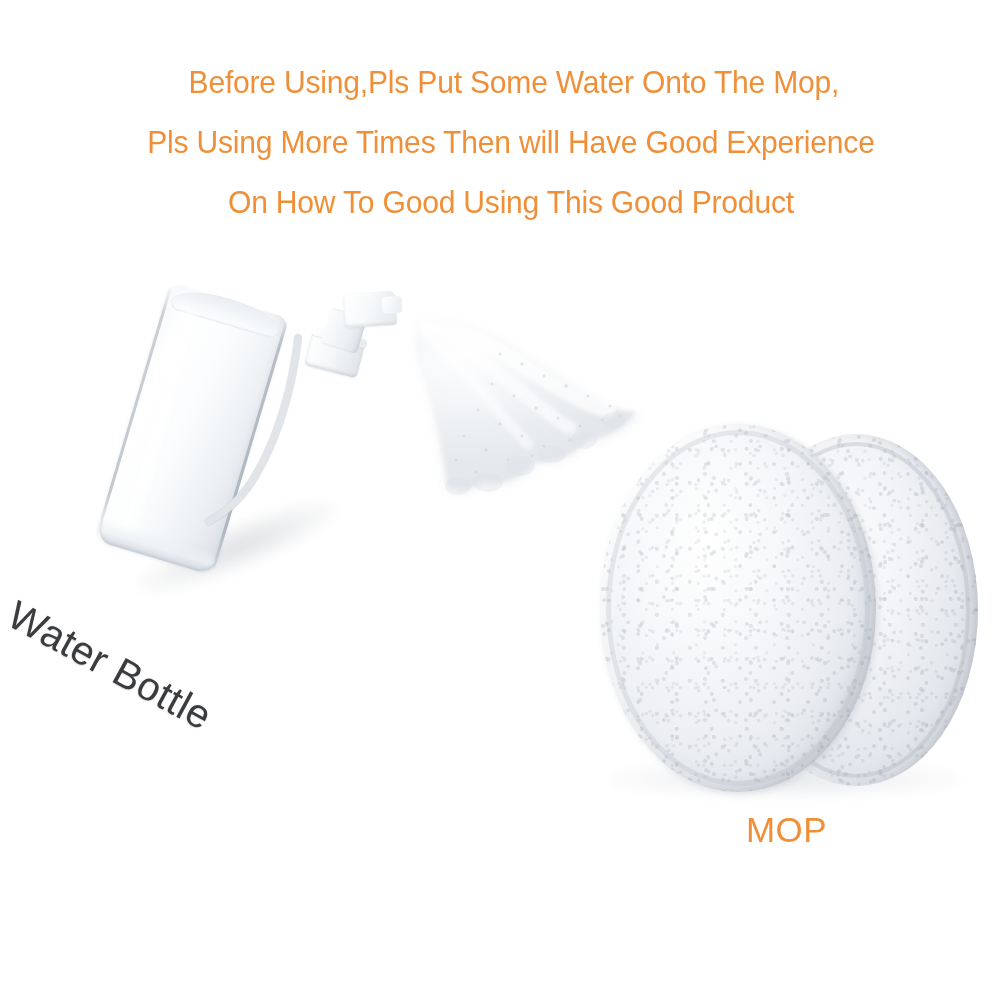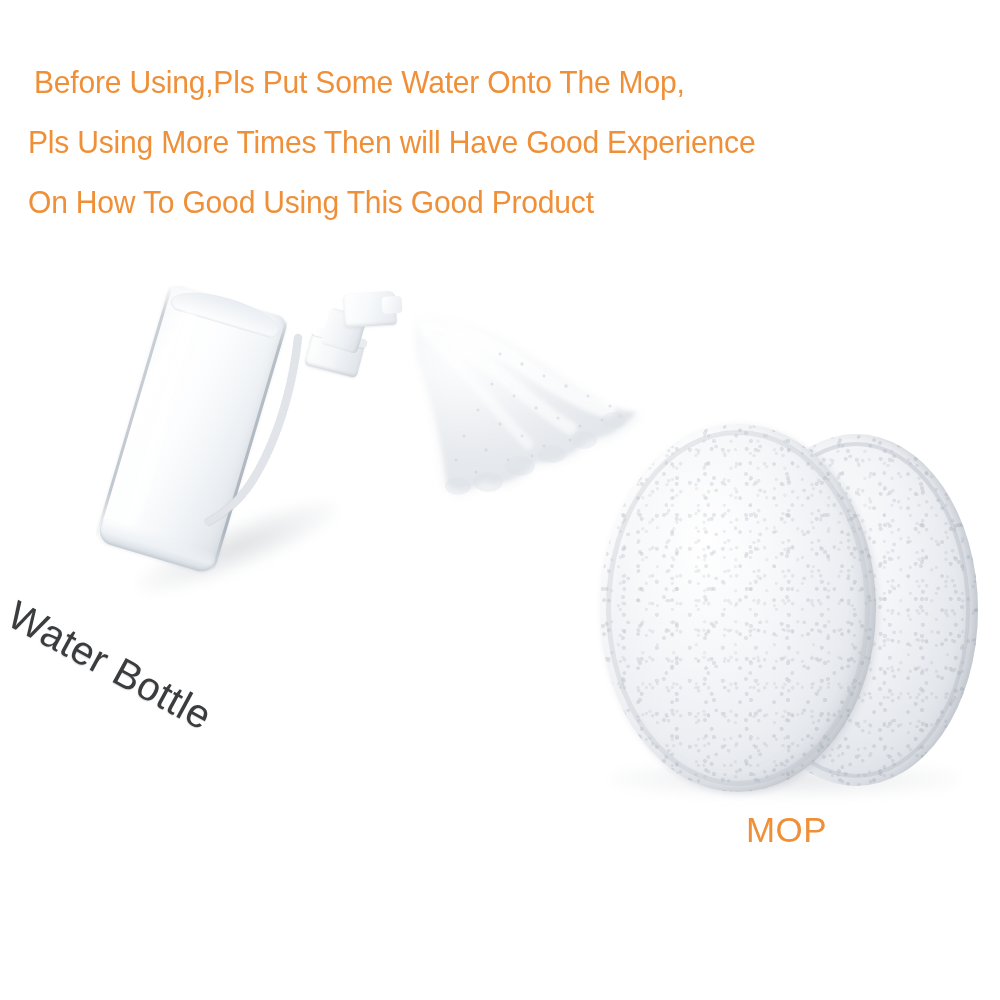--- a/index.html
+++ b/index.html
@@ -16,23 +16,24 @@
     position: relative;
     width: 1000px;
     height: 1000px;
     background: #ffffff;
     overflow: hidden;
   }
 
   
   .headline {
     position: absolute;
-    left: 28px;
+    left: 48px;
     top: 52px;
     width: 940px;
+    text-align: center;
   }
   .headline-line {
     font-family: "Liberation Sans", sans-serif;
     font-size: 30.5px;
     font-weight: 500;
     letter-spacing: -0.2px;
     color: #ef9039;
     line-height: 60px;
     white-space: nowrap;
     transform: scaleX(0.985);

